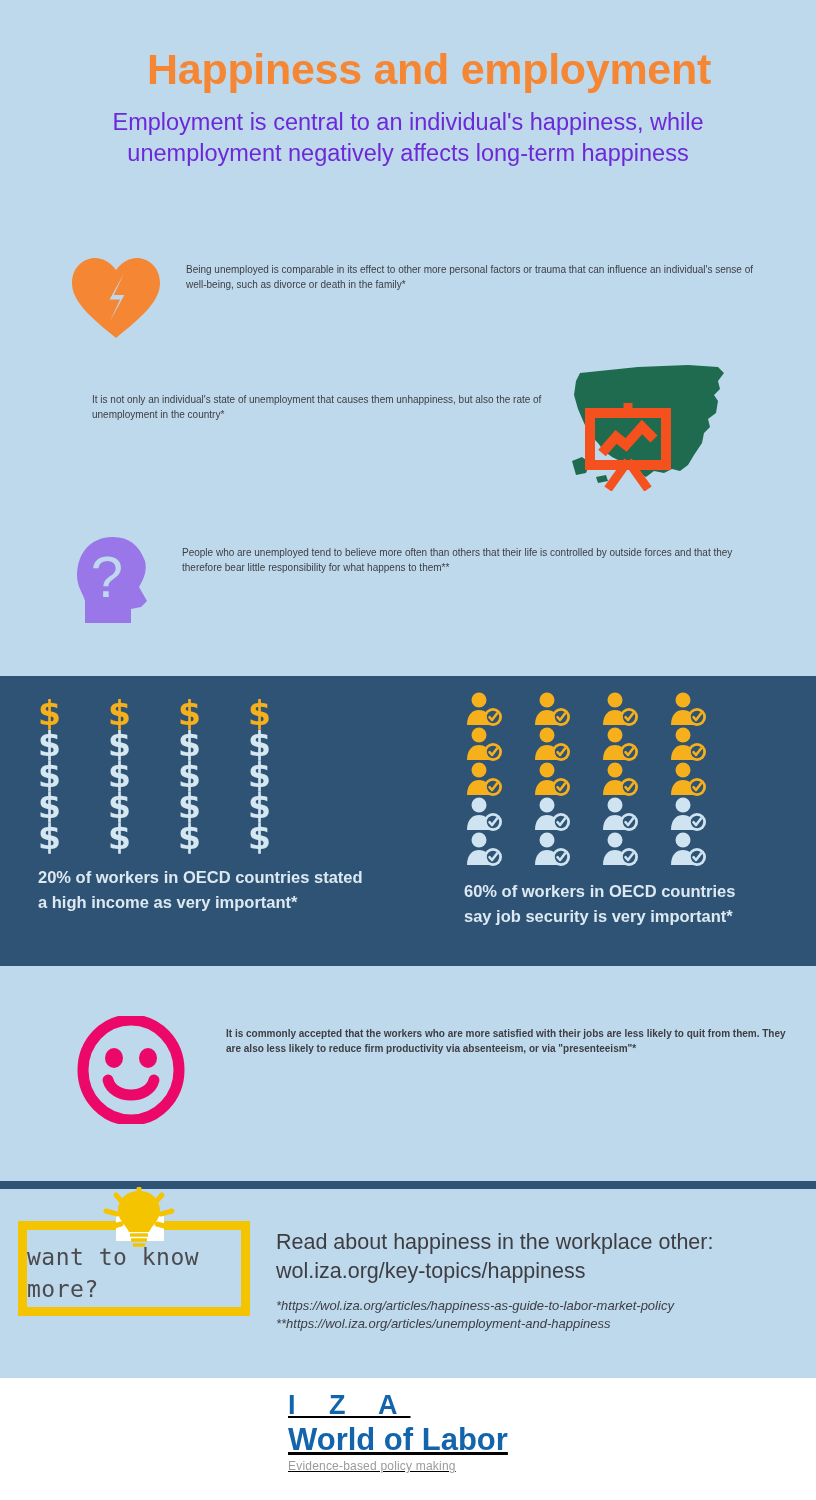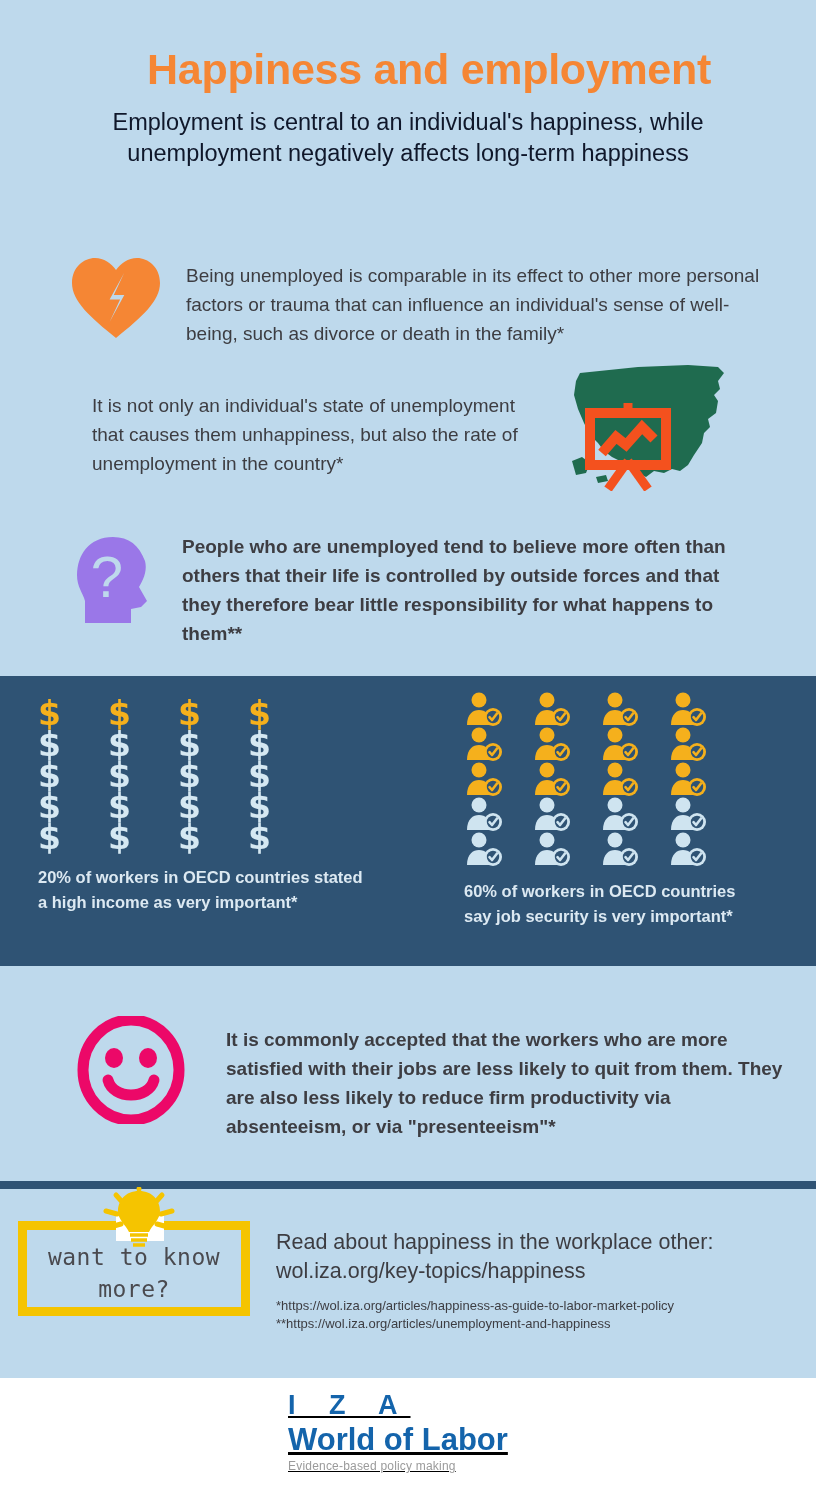--- a/index.html
+++ b/index.html
@@ -30,35 +30,35 @@
     font-size: 43px;
     font-weight: bold;
     color: #f58634;
     letter-spacing: -0.3px;
     line-height: 1.1;
     margin: 0;
     padding-left: 42px;
   }
   .subtitle {
     font-size: 23.5px;
-    color: #0f172a;
+    color: #6d28d9;
     line-height: 1.32;
     margin: 14px auto 0;
     width: 700px;
     font-weight: normal;
   }
 
   
   .fact {
     position: absolute;
     display: flex;
     align-items: flex-start;
   }
   .fact-text {
-    font-size: 19px;
+    font-size: 10px;
     line-height: 1.52;
     color: #3d3d42;
   }
 
   .icon-box {
     flex: 0 0 auto;
     display: flex;
     align-items: center;
     justify-content: center;
   }
@@ -69,21 +69,21 @@
   #row-heart .fact-text { width: 575px; margin-left: 20px; margin-top: 10px; }
 
   
   #row-map { left: 92px; top: 392px; width: 700px; }
   #row-map .fact-text { width: 450px; margin-top: 0px; }
   #map-icon-wrap { position: absolute; left: 568px; top: 361px; width: 170px; height: 130px; }
 
   
   #row-head { left: 66px; top: 533px; width: 710px; }
   #row-head .icon-box { width: 100px; height: 95px; }
-  #row-head .fact-text { width: 580px; margin-left: 16px; margin-top: 0; font-weight: bold; }
+  #row-head .fact-text { width: 580px; margin-left: 16px; margin-top: 12px; }
 
   
   #row-smiley { left: 66px; top: 1012px; width: 720px; }
   #row-smiley .icon-box { width: 130px; height: 115px; }
   #row-smiley .fact-text { width: 560px; margin-left: 30px; margin-top: 14px; font-weight: bold; }
 
   
   .stats-band {
     position: absolute;
     left: 0;
@@ -142,21 +142,20 @@
     top: 1221px;
     width: 232px;
     height: 95px;
     border: 9px solid #f5c400;
     box-sizing: border-box;
   }
   #wtkm-label {
     font-family: "DejaVu Sans Mono", monospace;
     font-size: 23px;
     color: #4a4a4f;
-    text-align: center;
     line-height: 1.38;
     padding-top: 12px;
     letter-spacing: 0.5px;
   }
   #bulb-wrap {
     position: absolute;
     left: 96px;
     top: 1187px;
     width: 86px;
     height: 62px;
@@ -174,20 +173,21 @@
   #read-block { position: absolute; left: 276px; top: 1228px; width: 530px; }
   .read-line {
     font-size: 21.5px;
     color: #3d3d42;
     line-height: 1.33;
   }
   .ref-line {
     font-size: 13px;
     color: #3d3d42;
     line-height: 1.4;
+    font-style: italic;
   }
   #refs { margin-top: 12px; }
 
   
   .white-band {
     position: absolute;
     left: 0;
     top: 1378px;
     width: 816px;
     height: 122px;

